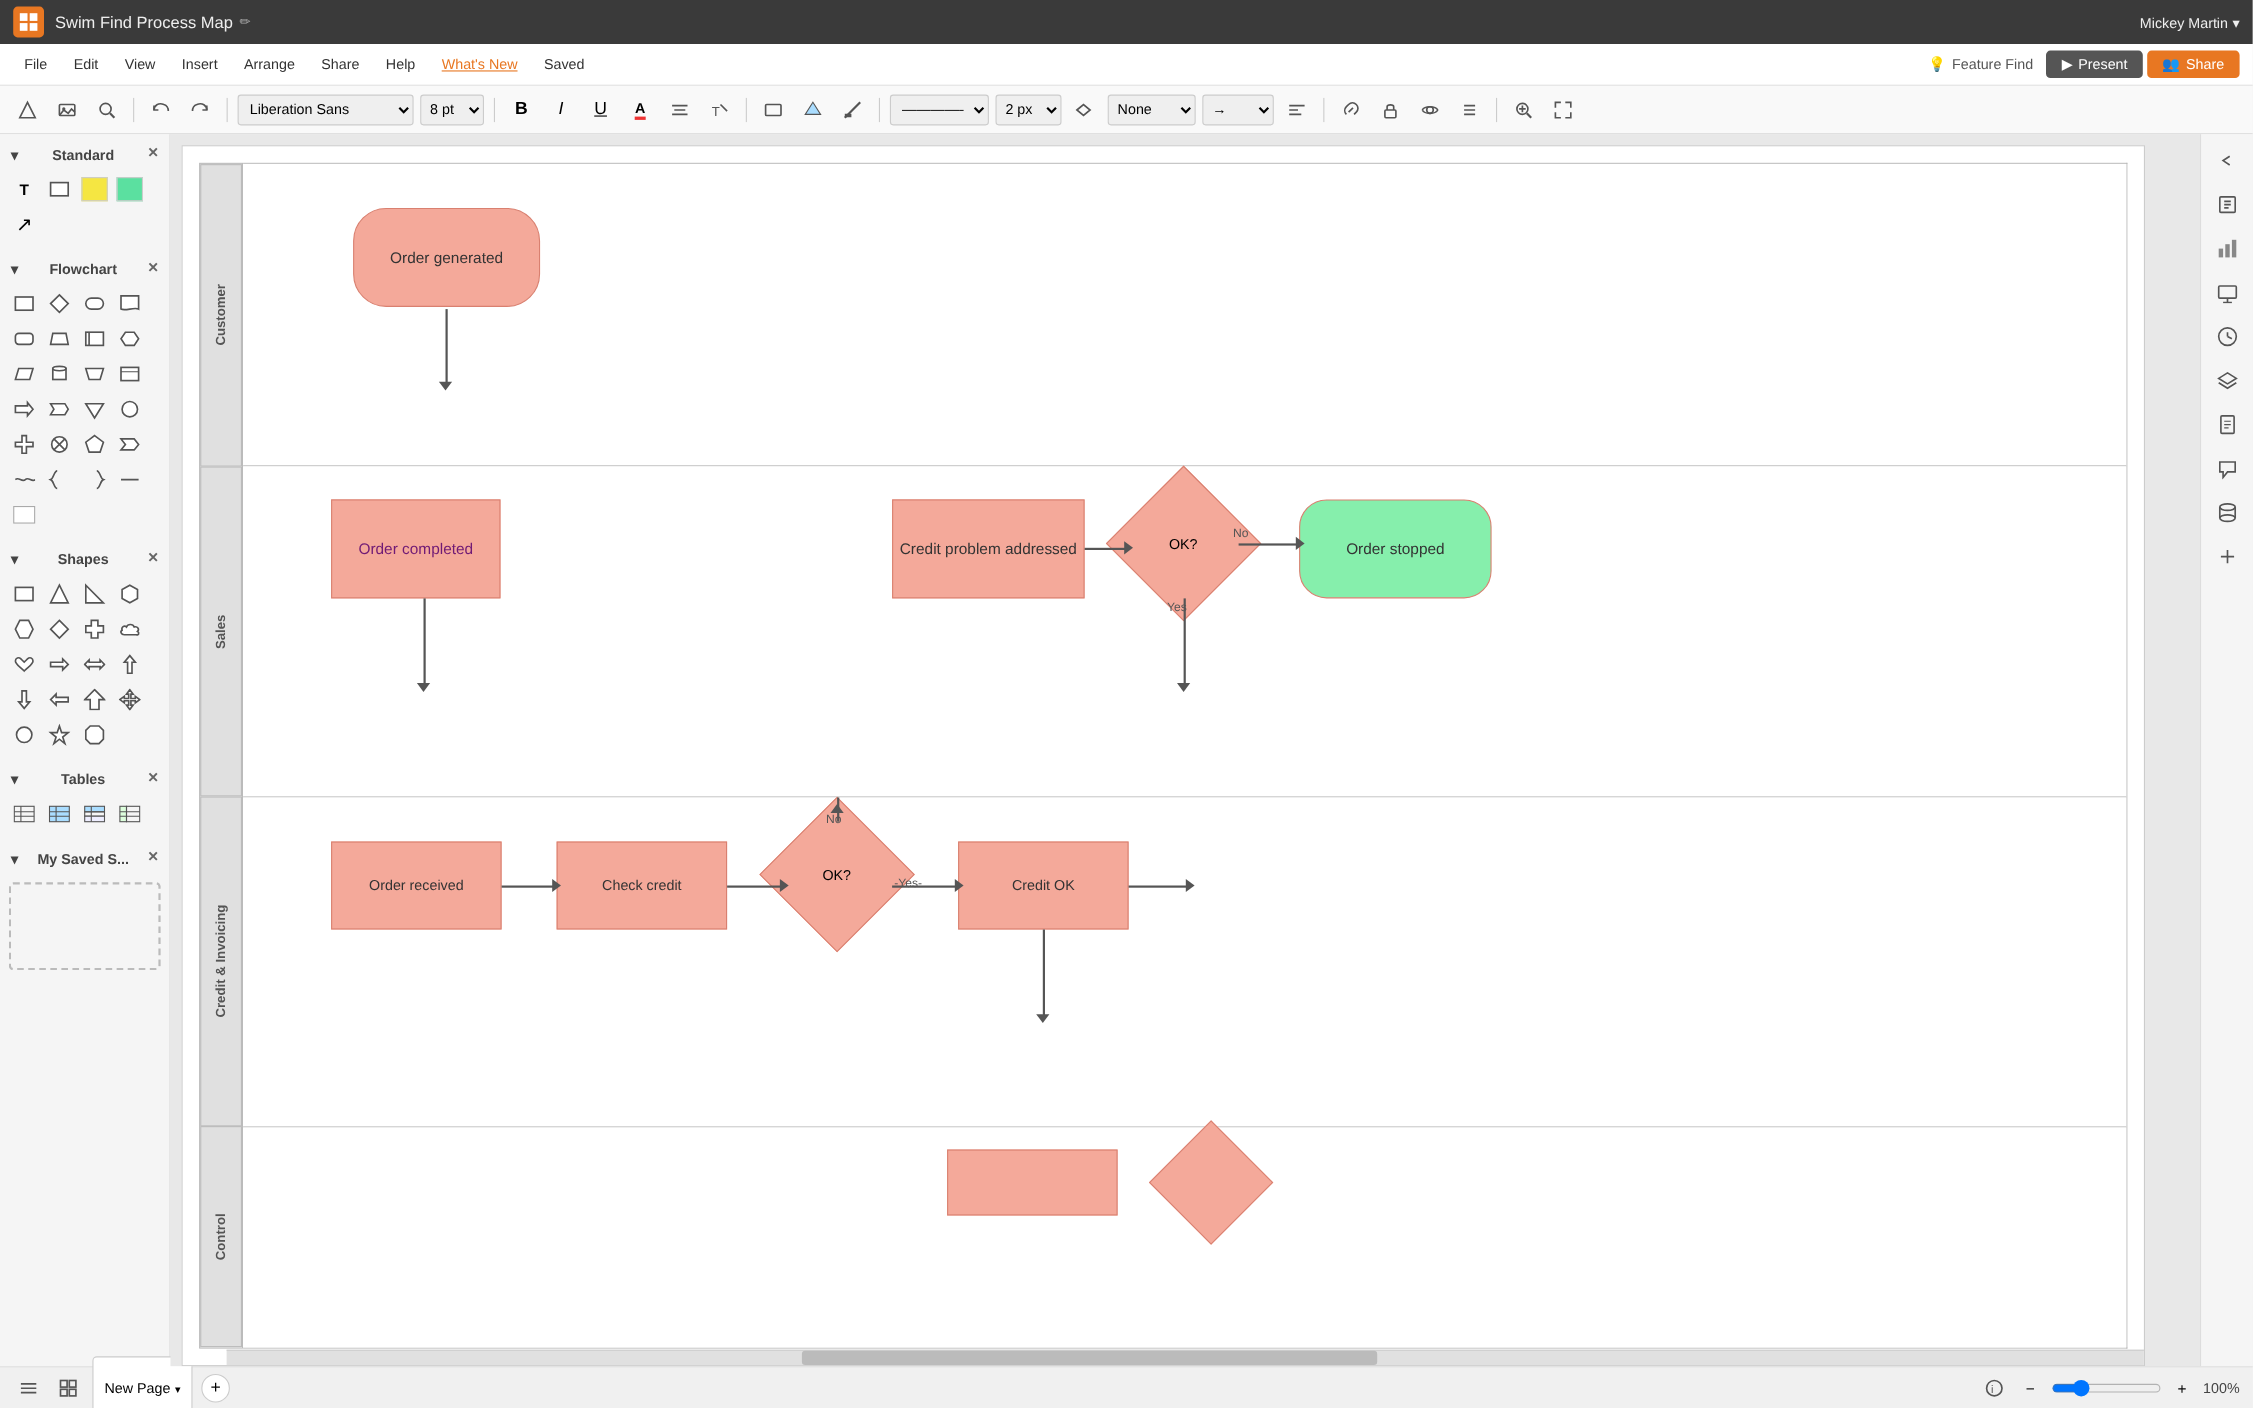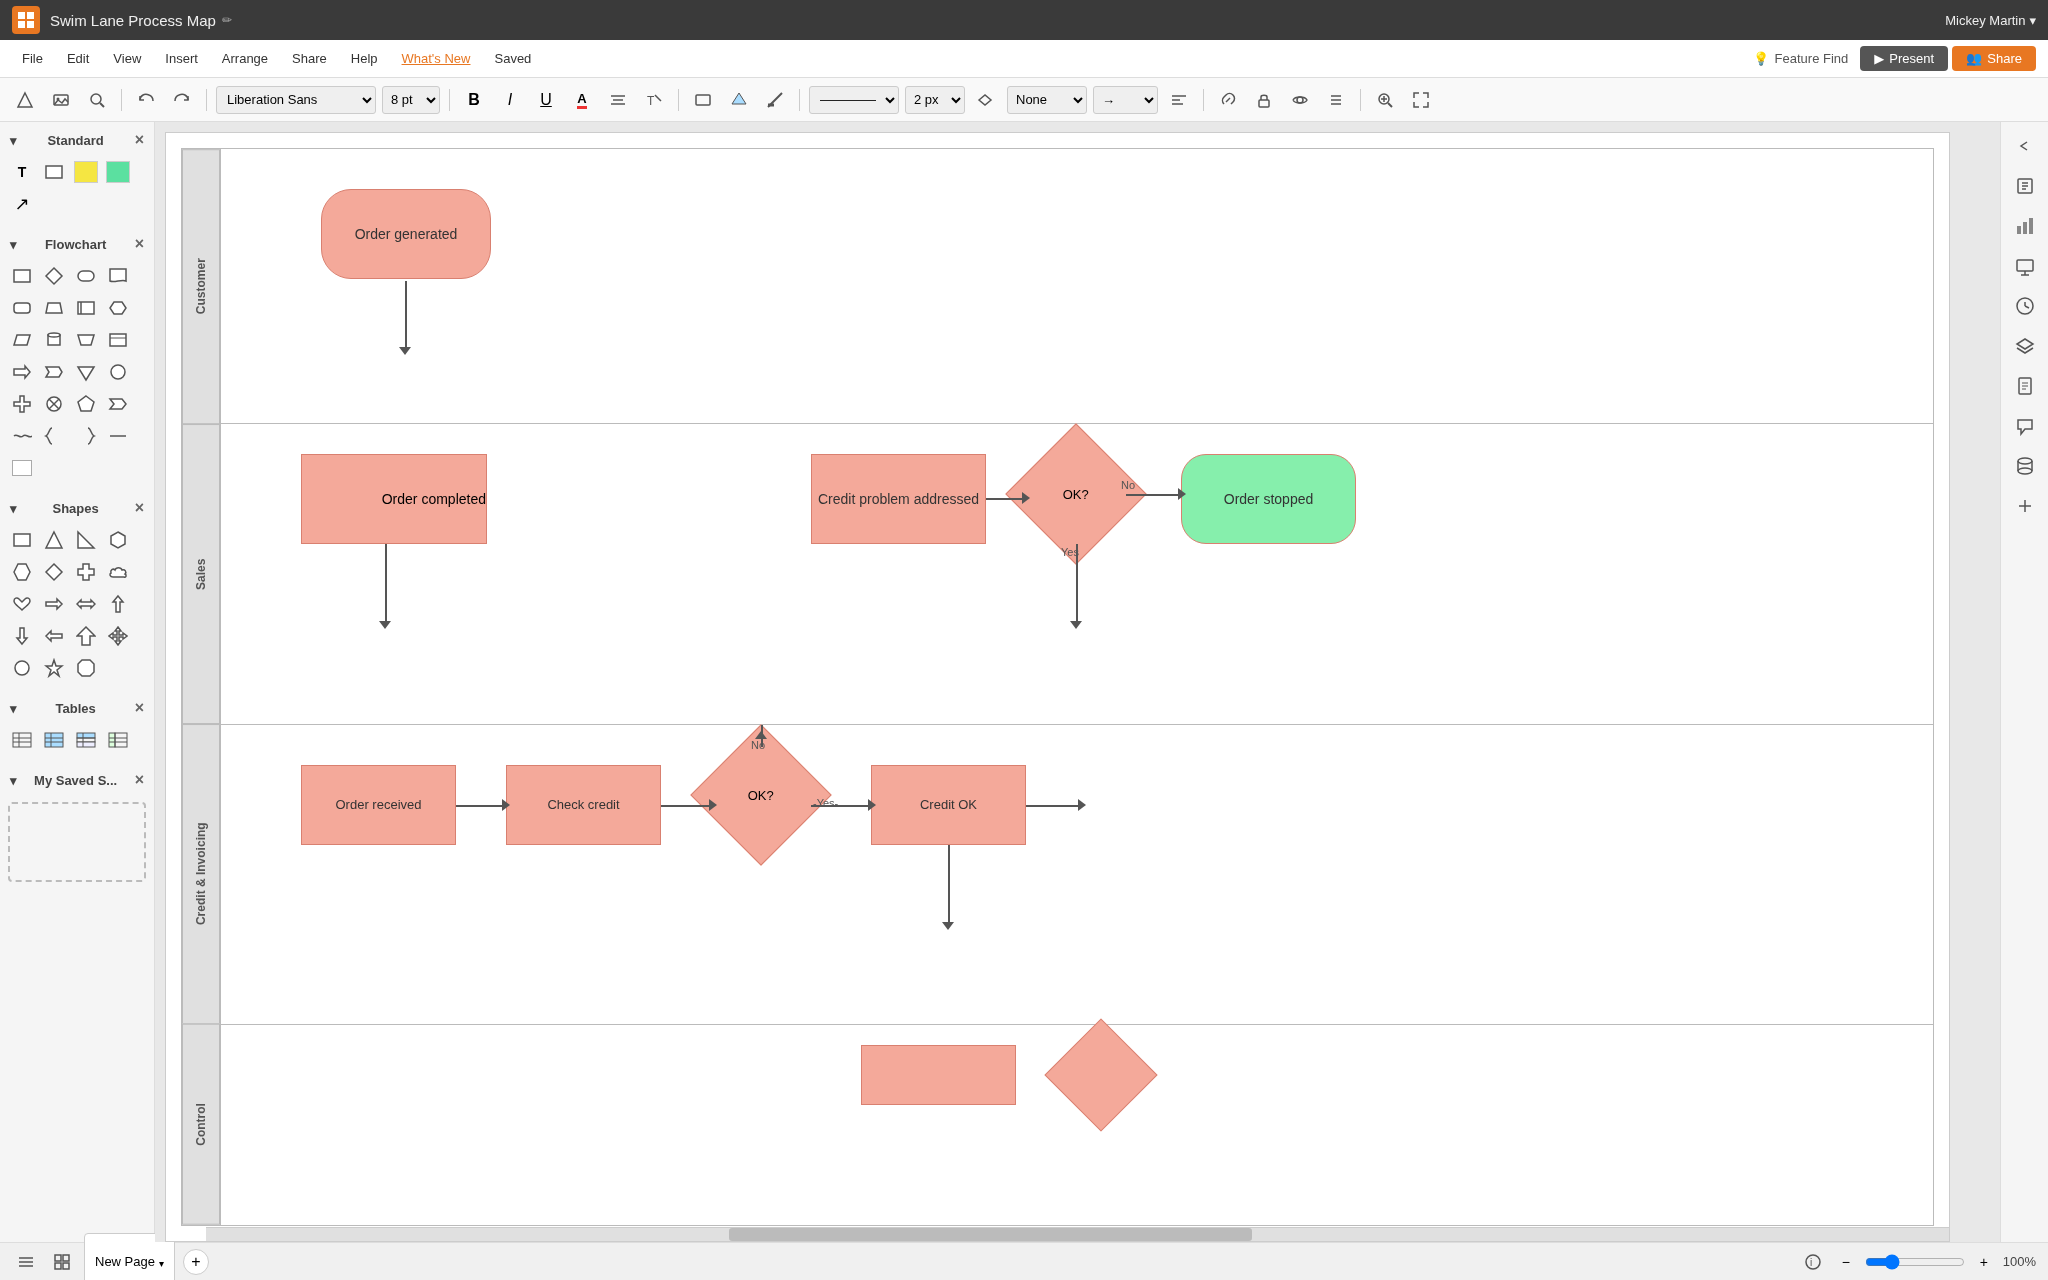--- a/index.html
+++ b/index.html
@@ -99,21 +99,21 @@
 <div id="topbar">
   <div class="app-icon">
     <svg width="18" height="18" viewBox="0 0 18 18">
         <rect x="1" y="1" width="7" height="7" fill="white"></rect>
         <rect x="10" y="1" width="7" height="7" fill="white"></rect>
         <rect x="1" y="10" width="7" height="7" fill="white"></rect>
         <rect x="10" y="10" width="7" height="7" fill="white"></rect>
       </svg>
   </div>
   <div class="title">
-    <span>Swim Lane Process Map</span>
+    <span>Swim Find Process Map</span>
     <span class="edit-icon">✏</span>
   </div>
   <div class="user">
     <span>Mickey Martin</span>
     <span>▾</span>
   </div>
 </div>
 
 <div id="menubar">
   <div class="menu-item">File</div>
@@ -635,21 +635,21 @@
             <div style="position:absolute;left:100px;top:40px;width:170px;height:90px;background:#f4a99a;border:1px solid #d98070;border-radius:30px;display:flex;align-items:center;justify-content:center;font-size:14px;color:#333;cursor:pointer;">
               <span>Order generated</span>
             </div>
 
             <div style="position:absolute;left:184px;top:132px;width:2px;height:70px;background:#555;"></div>
             <div style="position:absolute;left:178px;top:198px;border:6px solid transparent;border-top:8px solid #555;"></div>
           </div>
 
           <div style="flex:1.2;min-height:200px;border-bottom:1px solid #bbb;position:relative;background:white;">
 
-            <div style="position:absolute;left:80px;top:30px;width:186px;height:90px;background:#f4a99a;border:1px solid #d98070;display:flex;align-items:center;justify-content:flex-end;text-align:center;font-size:14px;color:#000000;cursor:pointer;">
+            <div style="position:absolute;left:80px;top:30px;width:154px;height:90px;background:#f4a99a;border:1px solid #d98070;display:flex;align-items:center;justify-content:center;text-align:center;font-size:14px;color:#701a75;cursor:pointer;">
               <span>Order completed</span>
             </div>
 
             <div style="position:absolute;left:590px;top:30px;width:175px;height:90px;background:#f4a99a;border:1px solid #d98070;display:flex;align-items:center;justify-content:center;text-align:center;font-size:14px;color:#333;cursor:pointer;">
               <span>Credit problem addressed</span>
             </div>
 
             <div style="position:absolute;left:805px;top:20px;width:100px;height:100px;background:#f4a99a;border:1px solid #d98070;transform:rotate(45deg);display:flex;align-items:center;justify-content:center;cursor:pointer;">
               <span style="transform:rotate(-45deg);font-size:13px;">OK?</span>
             </div>

